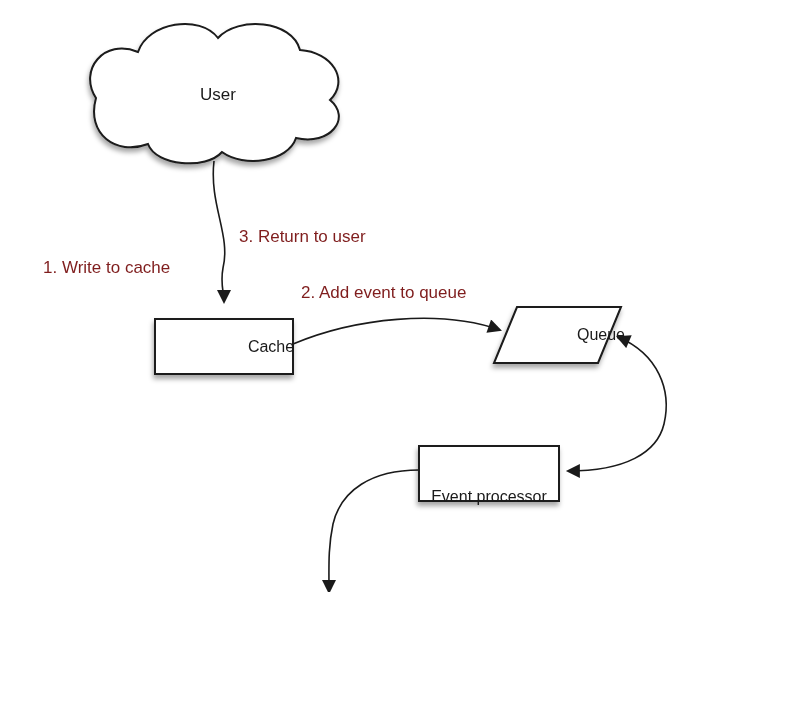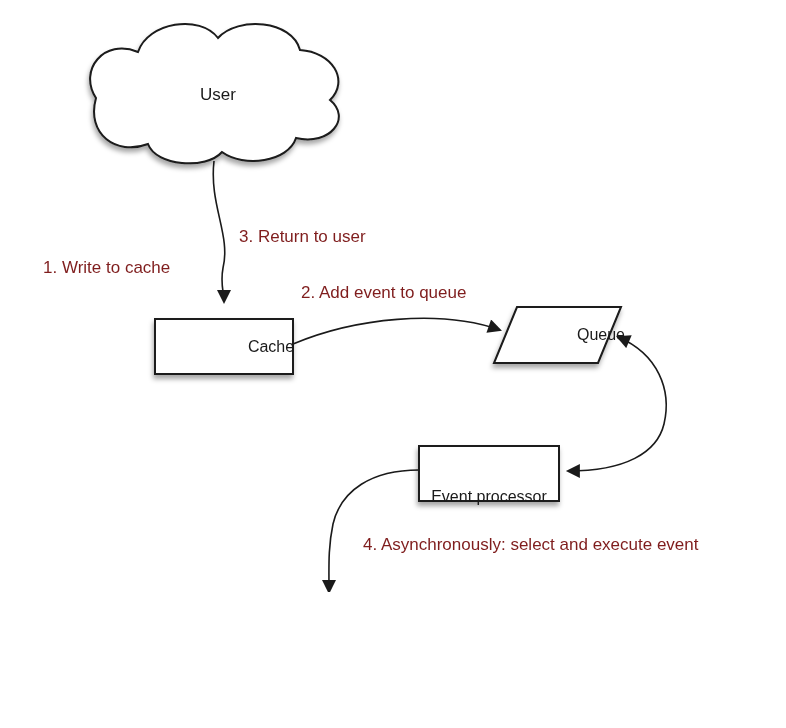--- a/index.html
+++ b/index.html
@@ -108,15 +108,14 @@
   <div class="node-label" style="left:489px; top:474px;margin-top:23px;">Event processor</div>
 
   <div class="node-label" style="left:329px; top:655px;margin-left:28px;">DB</div>
 
   <div class="step-label" style="left:43px; top:268px;">1. Write to cache</div>
 
   <div class="step-label" style="left:301px; top:293px;">2. Add event to queue</div>
 
   <div class="step-label" style="left:239px; top:237px;">3. Return to user</div>
 
-  <div class="step-label" style="left:363px; top:545px;">4. Asynchronously: select and execute event</div>
 
 </div>
 
 </body></html>

